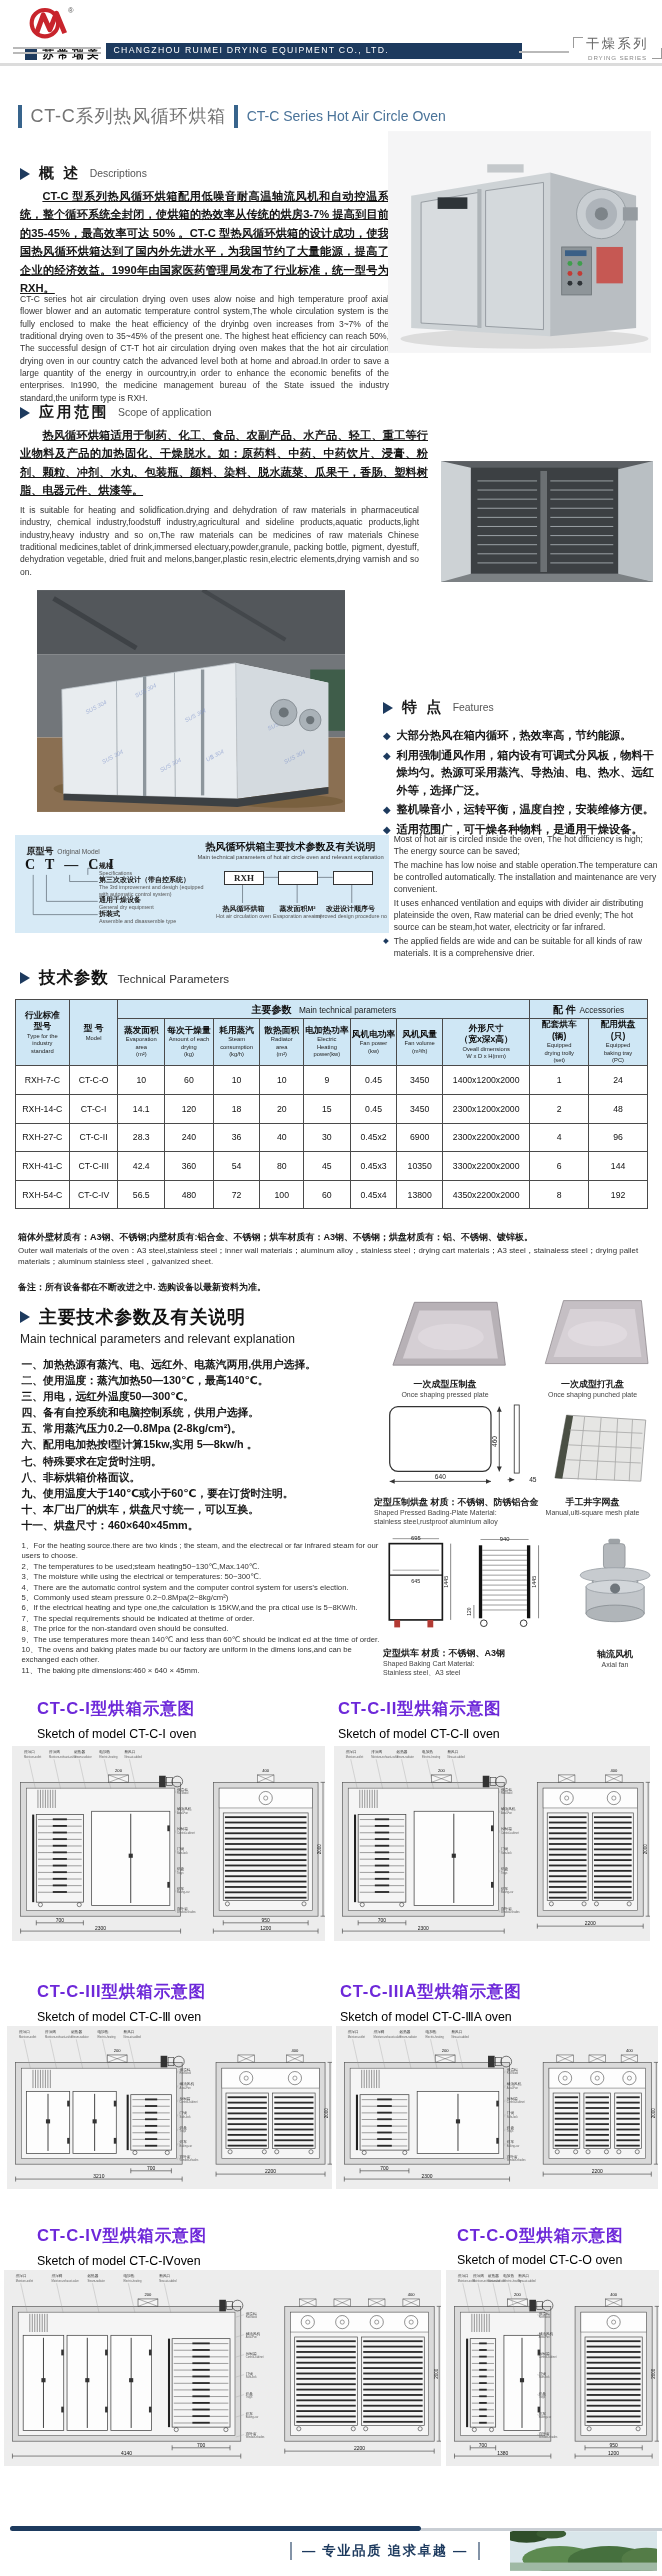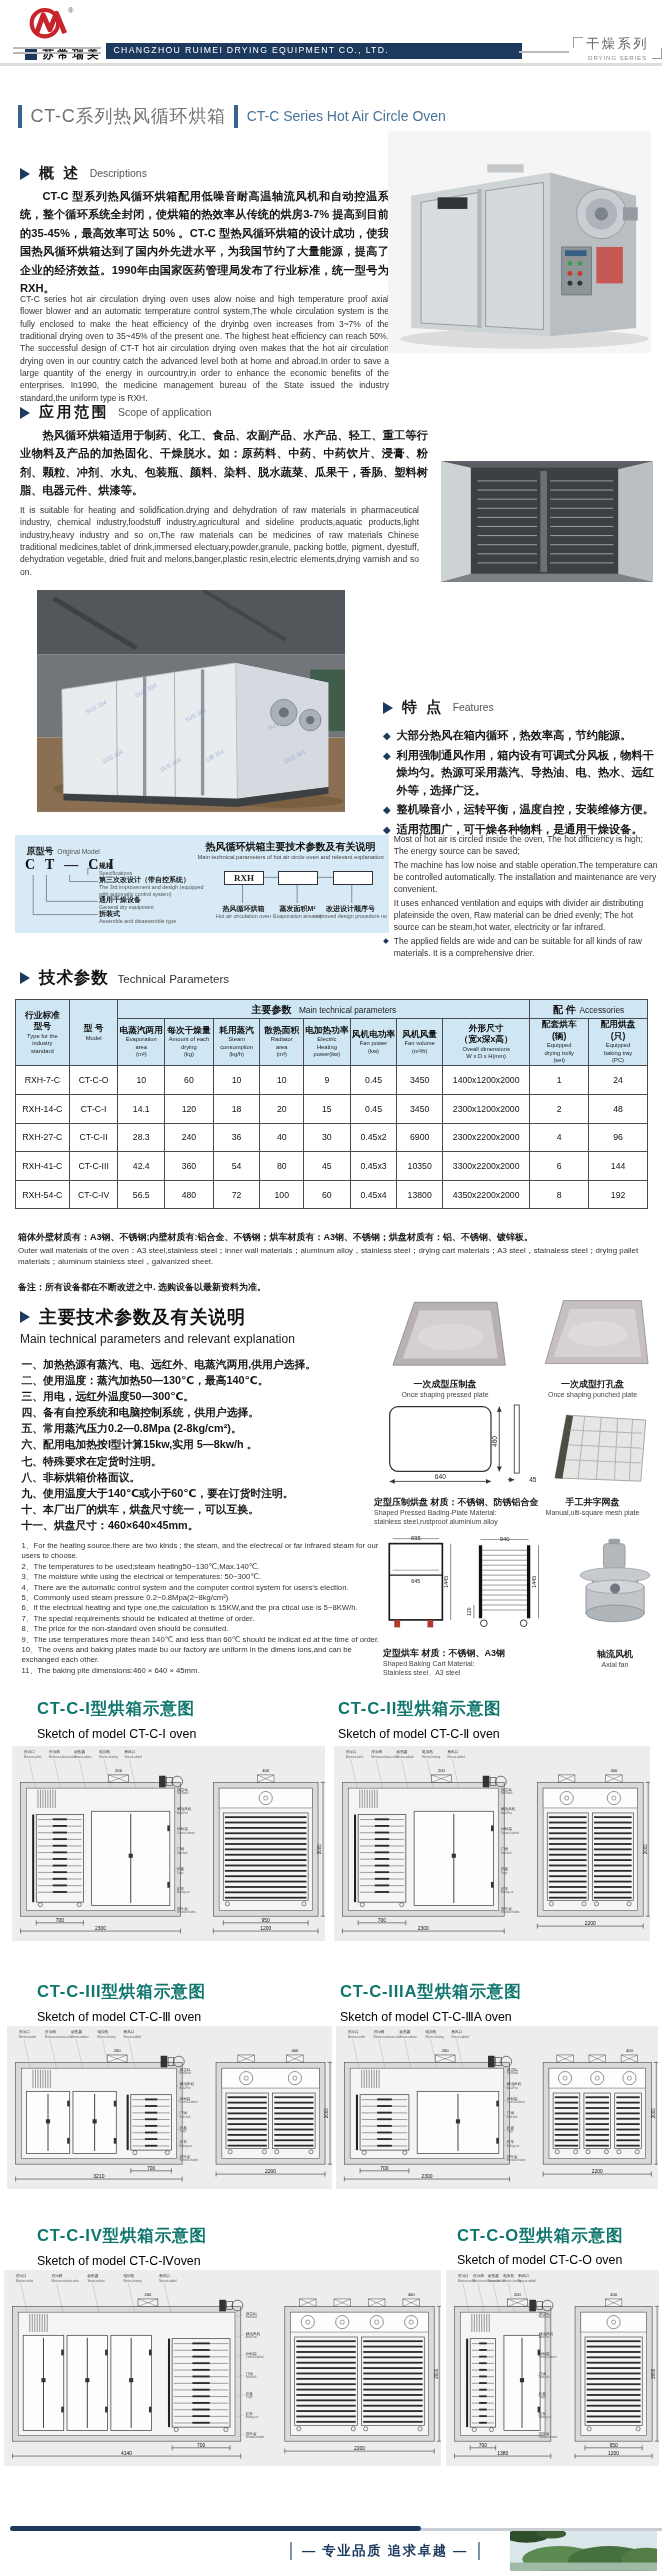--- a/index.html
+++ b/index.html
@@ -25,21 +25,21 @@
   .vbar{width:4.1px;height:23px;background:#38648c;}
   .title-zh{font-size:18px;font-weight:normal;color:#737373;letter-spacing:0.8px;}
   .title-en{font-size:14px;color:#4a7399;}
   
   .sec-head{display:flex;align-items:center;gap:9px;}
   .tri{width:0;height:0;border-left:10px solid #1d3a5e;border-top:6.6px solid transparent;border-bottom:6.6px solid transparent;}
   .sec-zh{font-size:15px;font-weight:bold;color:#1a1a1a;letter-spacing:2.5px;}
   .sec-en{font-size:10.4px;color:#555;}
   .big-zh{font-size:16.6px;font-weight:bold;color:#111;letter-spacing:0.8px;}
   .big-en{font-size:11.6px;color:#333;}
-  .body-zh{font-size:11.2px;line-height:1.65;font-weight:600;color:#161616;text-align:justify;}
+  .body-zh{font-size:11.2px;line-height:1.65;font-weight:600;color:#161616;text-align:justify;text-decoration:underline;}
   .indent{text-indent:2em;}
   .body-en{font-size:8.5px;line-height:1.45;color:#333;text-align:justify;}
   
   .feat-item{display:flex;gap:5.8px;margin-bottom:2.5px;}
   .feat-item .diamond{color:#1d3a5e;font-size:10px;line-height:17.4px;}
   .feat-text{font-size:11.2px;font-weight:600;line-height:1.55;color:#161616;}
   .feat-item-en{display:flex;gap:5px;margin-bottom:1.7px;}
   .feat-item-en .diamond{color:#1d3a5e;font-size:7.5px;line-height:12.4px;}
   .feat-text-en{font-size:8.5px;line-height:1.42;color:#333;}
   
@@ -66,21 +66,21 @@
   .note-en{font-size:7.9px;color:#333;line-height:1.4;}
   
   .plist-zh div{font-size:10.8px;font-weight:600;color:#161616;line-height:15.7px;margin-bottom:0.4px;}
   .plist-en div{font-size:7.7px;color:#333;line-height:10.4px;}
   
   .cap-c{text-align:center;}
   .cap-zh{font-size:9px;font-weight:bold;color:#222;line-height:1.35;}
   .cap-en{font-size:7px;color:#444;line-height:1.3;}
   
   .sk-box{background:#ededed;}
-  .sk-h-zh{font-size:16.6px;font-weight:bold;color:#0f766e;letter-spacing:0.8px;}
+  .sk-h-zh{font-size:16.6px;font-weight:bold;color:#6d28d9;letter-spacing:0.8px;}
   .sk-h-en{font-size:12.4px;color:#000000;margin-top:5.8px;}
   
   .swoosh{background:#1d3a5e;border-radius:2.5px;}
   .swoosh2{background:#c9ced4;}
   .slogan{display:flex;align-items:center;justify-content:center;gap:10px;}
   .slogan-bar{width:1.7px;height:18px;background:#1d3a5e;opacity:.55;}
   .slogan-text{font-size:13.3px;font-weight:bold;color:#1d3a5e;letter-spacing:1.7px;}
 </style>
 </head>
 <body>
@@ -359,21 +359,21 @@
           </th>
         <th rowspan="2">
             <div class="th-zh pre">型 号</div>
             <div class="th-en pre">Model</div>
           </th>
         <th colspan="8"><span class="th-grp">主要参数</span>&nbsp;&nbsp;<span class="th-grp-en">Main technical parameters</span></th>
         <th colspan="2"><span class="th-grp">配 件</span>&nbsp;<span class="th-grp-en">Accessories</span></th>
       </tr>
       <tr id="subhead-row">
           <th>
-            <div class="th-zh pre">电蒸汽两用</div>
+            <div class="th-zh pre">蒸发面积</div>
             <div class="th-en pre">Evaporation
 area
 (m²)</div>
           </th>
           <th>
             <div class="th-zh pre">每次干燥量</div>
             <div class="th-en pre">Amount of each
 drying
 (kg)</div>
           </th>

